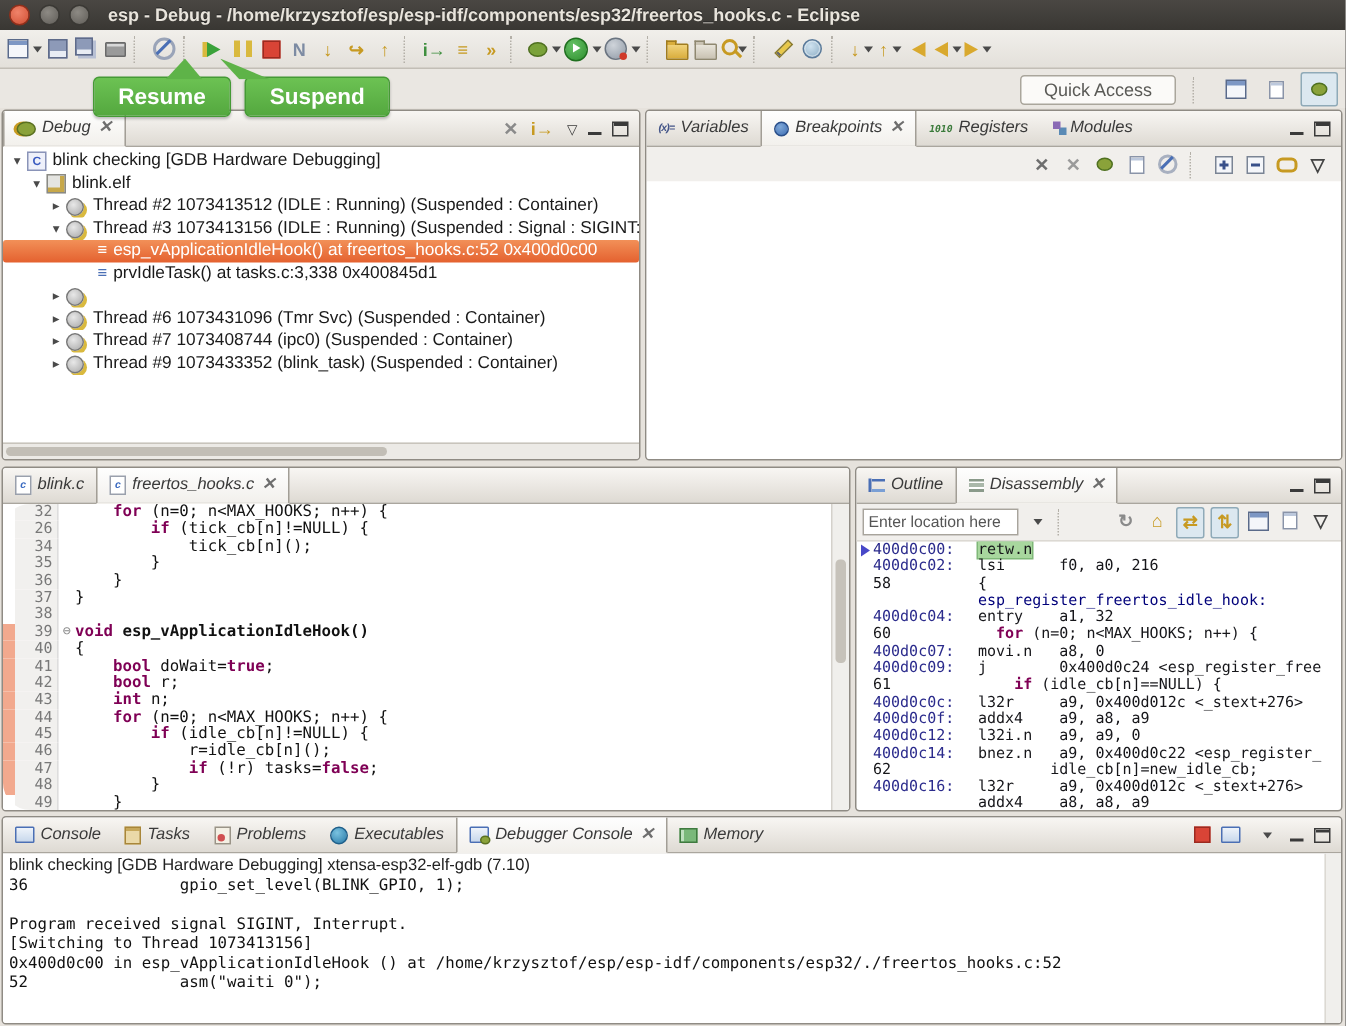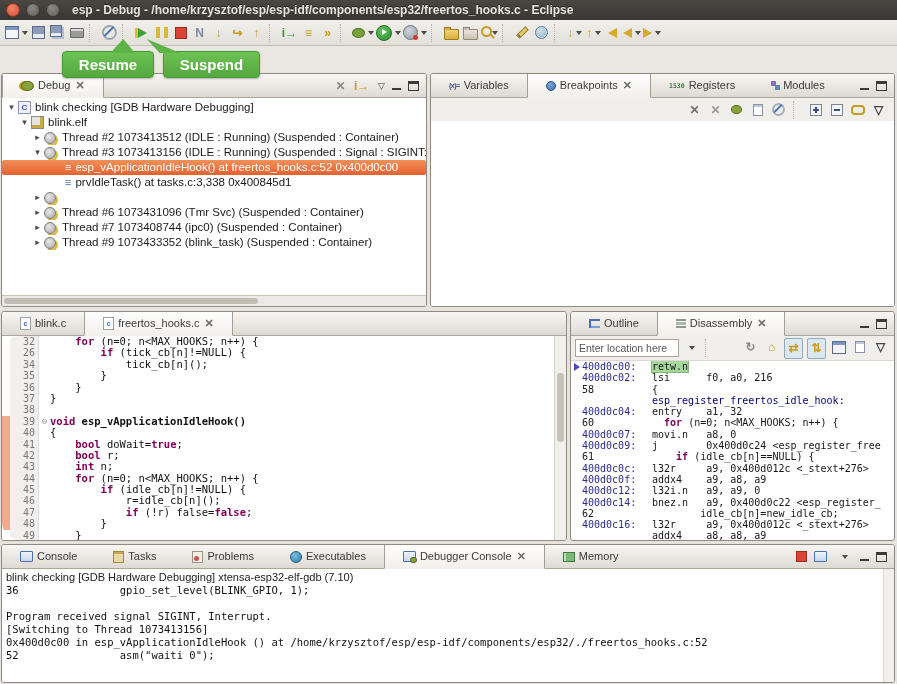--- a/index.html
+++ b/index.html
@@ -67,21 +67,21 @@
            box-shadow:0 1px 2px rgba(0,0,0,.25);}
   .callout .tri{position:absolute;background:#5eb348;}
   #callout-resume{left:62px;top:51px;width:90px;height:25px;}
   #callout-resume .tri{left:46px;top:-13px;width:26px;height:14px;clip-path:polygon(55% 0,5% 100%,100% 100%);}
   #callout-suspend{left:163px;top:51px;width:95px;height:25px;}
   #callout-suspend .tri{left:-18px;top:-13px;width:36px;height:14px;clip-path:polygon(2% 0,38% 100%,95% 100%);}
   
   .panel{position:absolute;background:#fff;border:1px solid #8f8b84;border-radius:3px;overflow:hidden;display:flex;flex-direction:column;box-sizing:border-box;}
   .tabbar{height:23px;background:linear-gradient(#f8f6f3,#dedad3);border-bottom:1px solid #aaa69e;display:flex;align-items:stretch;flex-shrink:0;}
   .tabs-holder{display:flex;align-items:stretch;}
-  .tab{display:flex;align-items:center;padding:0 18px;font-size:11px;color:#3a3a3a;white-space:nowrap;}
+  .tab{display:flex;align-items:center;padding:0 8px;font-size:11px;color:#3a3a3a;white-space:nowrap;font-style:italic;}
   .tab.active{background:linear-gradient(#fefefe,#f2f0ec);border-left:1px solid #a29e96;border-right:1px solid #a29e96;margin-bottom:-1px;border-bottom:1px solid #f2f0ec;}
   .tab .tlabel{line-height:1;}
   .close-x{margin-left:5px;color:#6e6e6e;font-size:11px;font-weight:bold;line-height:1;}
   .panel-btns{margin-left:auto;display:flex;align-items:center;gap:7px;padding-right:7px;}
   .pb-min{width:9px;height:8px;box-shadow:inset 0 -2px 0 #3a3a3a;}
   .pb-max{width:9px;height:8px;border:1px solid #3a3a3a;box-shadow:inset 0 2px 0 #3a3a3a;}
   .pb-menu{font-size:9px;color:#3a3a3a;}
   .mini-toolbar{height:23px;background:#f1efec;display:flex;align-items:center;justify-content:flex-end;padding:0 6px;gap:2px;flex-shrink:0;}
   
   .ti{display:inline-flex;align-items:center;justify-content:center;margin-right:4px;}
@@ -256,20 +256,35 @@
         <span class="k-back"></span>
         <span class="dd"></span>
       </span>
       <span class="tbi">
         <span class="k-fwd"></span>
         <span class="dd"></span>
       </span>
     </div>
 
   <div id="subbar"></div>
+  <div id="qa-zone">
+    <div id="quick-access">Quick Access</div>
+    <span class="tsep"></span>
+    <span class="tbi">
+        <span class="k-newwin"></span>
+      </span>
+    <span class="persp">
+      <span class="tbi">
+          <span class="k-file-sm"></span>
+        </span>
+      <span class="tbi pressed">
+          <span class="k-bug-sm"></span>
+        </span>
+    </span>
+  </div>
 
   <div class="callout" id="callout-suspend">
     <span class="tri"></span>
     <span>Suspend</span>
   </div>
   <div class="callout" id="callout-resume">
     <span class="tri"></span>
     <span>Resume</span>
   </div>
 
@@ -358,21 +373,21 @@
           <div class="tab">
             <span class="ti ti-variables">(x)=</span>
             <span class="tlabel">Variables</span>
           </div>
           <div class="tab active">
             <span class="ti ti-breakpoints"></span>
             <span class="tlabel">Breakpoints</span>
             <span class="close-x">✕</span>
           </div>
           <div class="tab">
-            <span class="ti ti-registers">1530</span>
+            <span class="ti ti-registers">1010</span>
             <span class="tlabel">Registers</span>
           </div>
           <div class="tab">
             <span class="ti ti-modules"></span>
             <span class="tlabel">Modules</span>
           </div>
         </div>
       <div class="panel-btns">
         <span class="pb-min"></span>
         <span class="pb-max"></span>
@@ -435,21 +450,21 @@
           <div class="code-row"><span class="cm"></span><span class="ln">37</span><span class="fold"></span><span class="code"><span>}</span></span></div>
           <div class="code-row"><span class="cm"></span><span class="ln">38</span><span class="fold"></span><span class="code"><span></span></span></div>
           <div class="code-row"><span class="cm marked"></span><span class="ln">39</span><span class="fold">⊖</span><span class="code"><span class="kw">void</span><span class="bold"> esp_vApplicationIdleHook()</span></span></div>
           <div class="code-row"><span class="cm marked"></span><span class="ln">40</span><span class="fold"></span><span class="code"><span>{</span></span></div>
           <div class="code-row"><span class="cm marked"></span><span class="ln">41</span><span class="fold"></span><span class="code"><span>    </span><span class="kw">bool</span><span> doWait=</span><span class="kw">true</span><span>;</span></span></div>
           <div class="code-row"><span class="cm marked"></span><span class="ln">42</span><span class="fold"></span><span class="code"><span>    </span><span class="kw">bool</span><span> r;</span></span></div>
           <div class="code-row"><span class="cm marked"></span><span class="ln">43</span><span class="fold"></span><span class="code"><span>    </span><span class="kw">int</span><span> n;</span></span></div>
           <div class="code-row"><span class="cm marked"></span><span class="ln">44</span><span class="fold"></span><span class="code"><span>    </span><span class="kw">for</span><span> (n=0; n&lt;MAX_HOOKS; n++) {</span></span></div>
           <div class="code-row"><span class="cm marked"></span><span class="ln">45</span><span class="fold"></span><span class="code"><span>        </span><span class="kw">if</span><span> (idle_cb[n]!=NULL) {</span></span></div>
           <div class="code-row"><span class="cm marked"></span><span class="ln">46</span><span class="fold"></span><span class="code"><span>            r=idle_cb[n]();</span></span></div>
-          <div class="code-row"><span class="cm marked"></span><span class="ln">47</span><span class="fold"></span><span class="code"><span>            </span><span class="kw">if</span><span> (!r) false=</span><span class="kw">false</span><span>;</span></span></div>
+          <div class="code-row"><span class="cm marked"></span><span class="ln">47</span><span class="fold"></span><span class="code"><span>            </span><span class="kw">if</span><span> (!r) tasks=</span><span class="kw">false</span><span>;</span></span></div>
           <div class="code-row"><span class="cm marked"></span><span class="ln">48</span><span class="fold"></span><span class="code"><span>        }</span></span></div>
           <div class="code-row"><span class="cm"></span><span class="ln">49</span><span class="fold"></span><span class="code"><span>    }</span></span></div>
         </div>
       <div id="editor-vscroll">
           <span class="thumb"></span>
         </div>
     </div>
   </div>
 
   <div class="panel" id="dasm-panel" style="left:570px;top:311px;width:325px;height:230px;">

